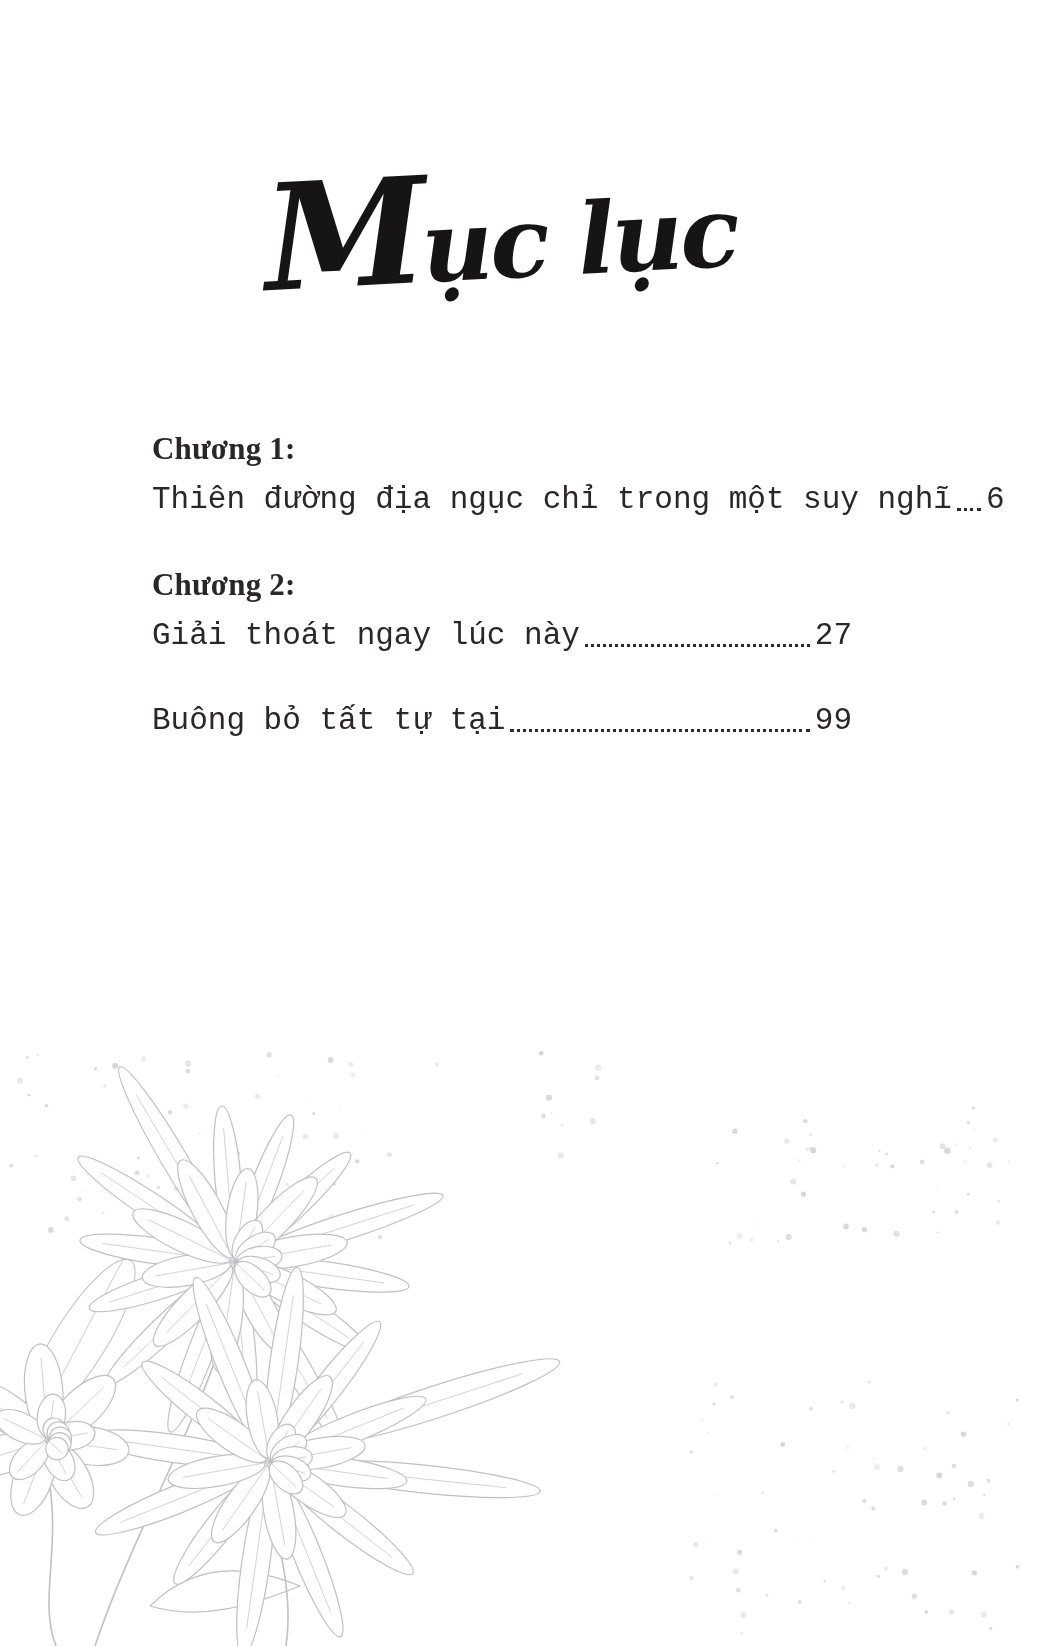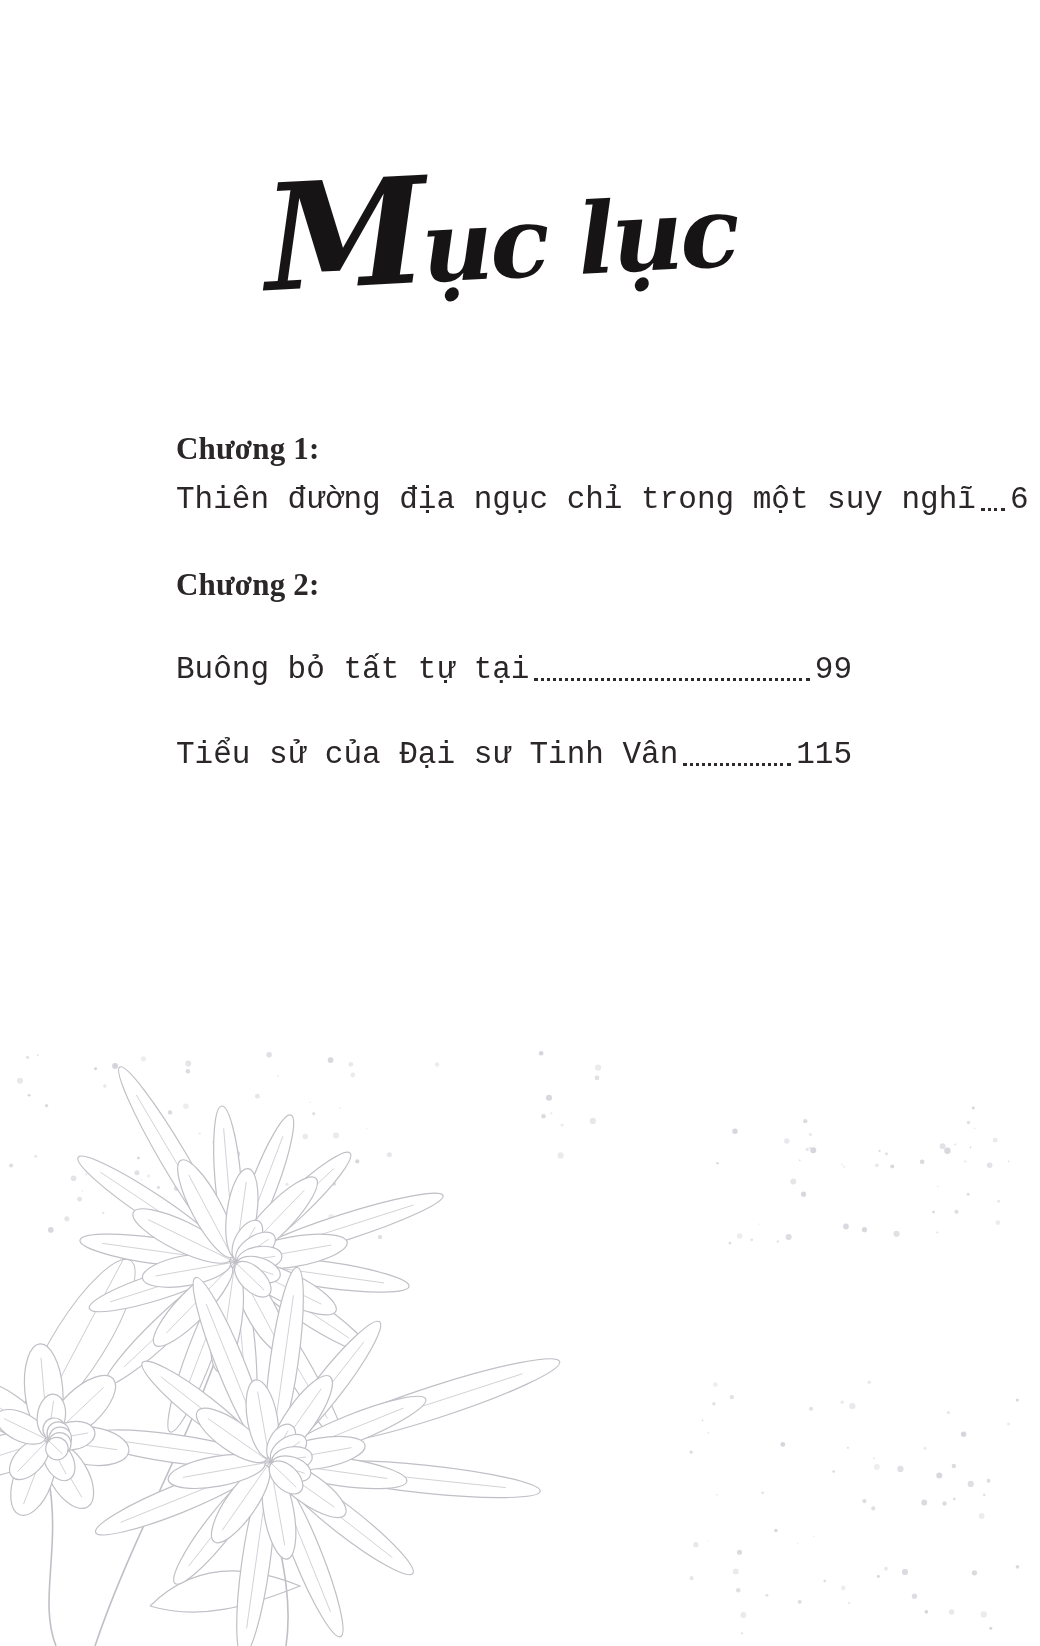--- a/index.html
+++ b/index.html
@@ -26,21 +26,21 @@
   .calligraphy::first-letter{
     font-size:1.5em;
     letter-spacing:-6px;
   }
   
   .toc{
     position:absolute;
     top:430px;left:152px;width:700px;
     color:#2b2627;
   }
-  .entry{margin-bottom:48px;margin-left:24px;}
+  .entry{margin-bottom:48px;}
   .chapter{
     font-size:31px;
     font-weight:bold;
     line-height:37px;
     margin-bottom:14px;
     letter-spacing:0.2px;
   }
   .line{
     display:flex;
     align-items:baseline;
@@ -417,35 +417,32 @@
     <div class="chapter">Chương 1:</div>
     <div class="line">
       <span class="etitle">Thiên đường địa ngục chỉ trong một suy nghĩ</span>
       <span class="leader"></span>
       <span class="pnum">6</span>
     </div>
   </div>
 
   <div class="entry">
     <div class="chapter">Chương 2:</div>
+    <div class="line">
+      <span class="etitle">Giải thoát ngay lúc này</span>
+      <span class="leader"></span>
+      <span class="pnum">27</span>
+    </div>
   </div>
 
   <div class="entry">
     <div class="line">
       <span class="etitle">Buông bỏ tất tự tại</span>
       <span class="leader"></span>
       <span class="pnum">99</span>
     </div>
   </div>
 
   <div class="entry">
   </div>
 
-  <div class="entry">
-
-    <div class="line">
-      <span class="etitle">Tiểu sử của Đại sư Tinh Vân</span>
-      <span class="leader"></span>
-      <span class="pnum">115</span>
-    </div>
-  </div>
 </div>
 </div>
 
 </body></html>

